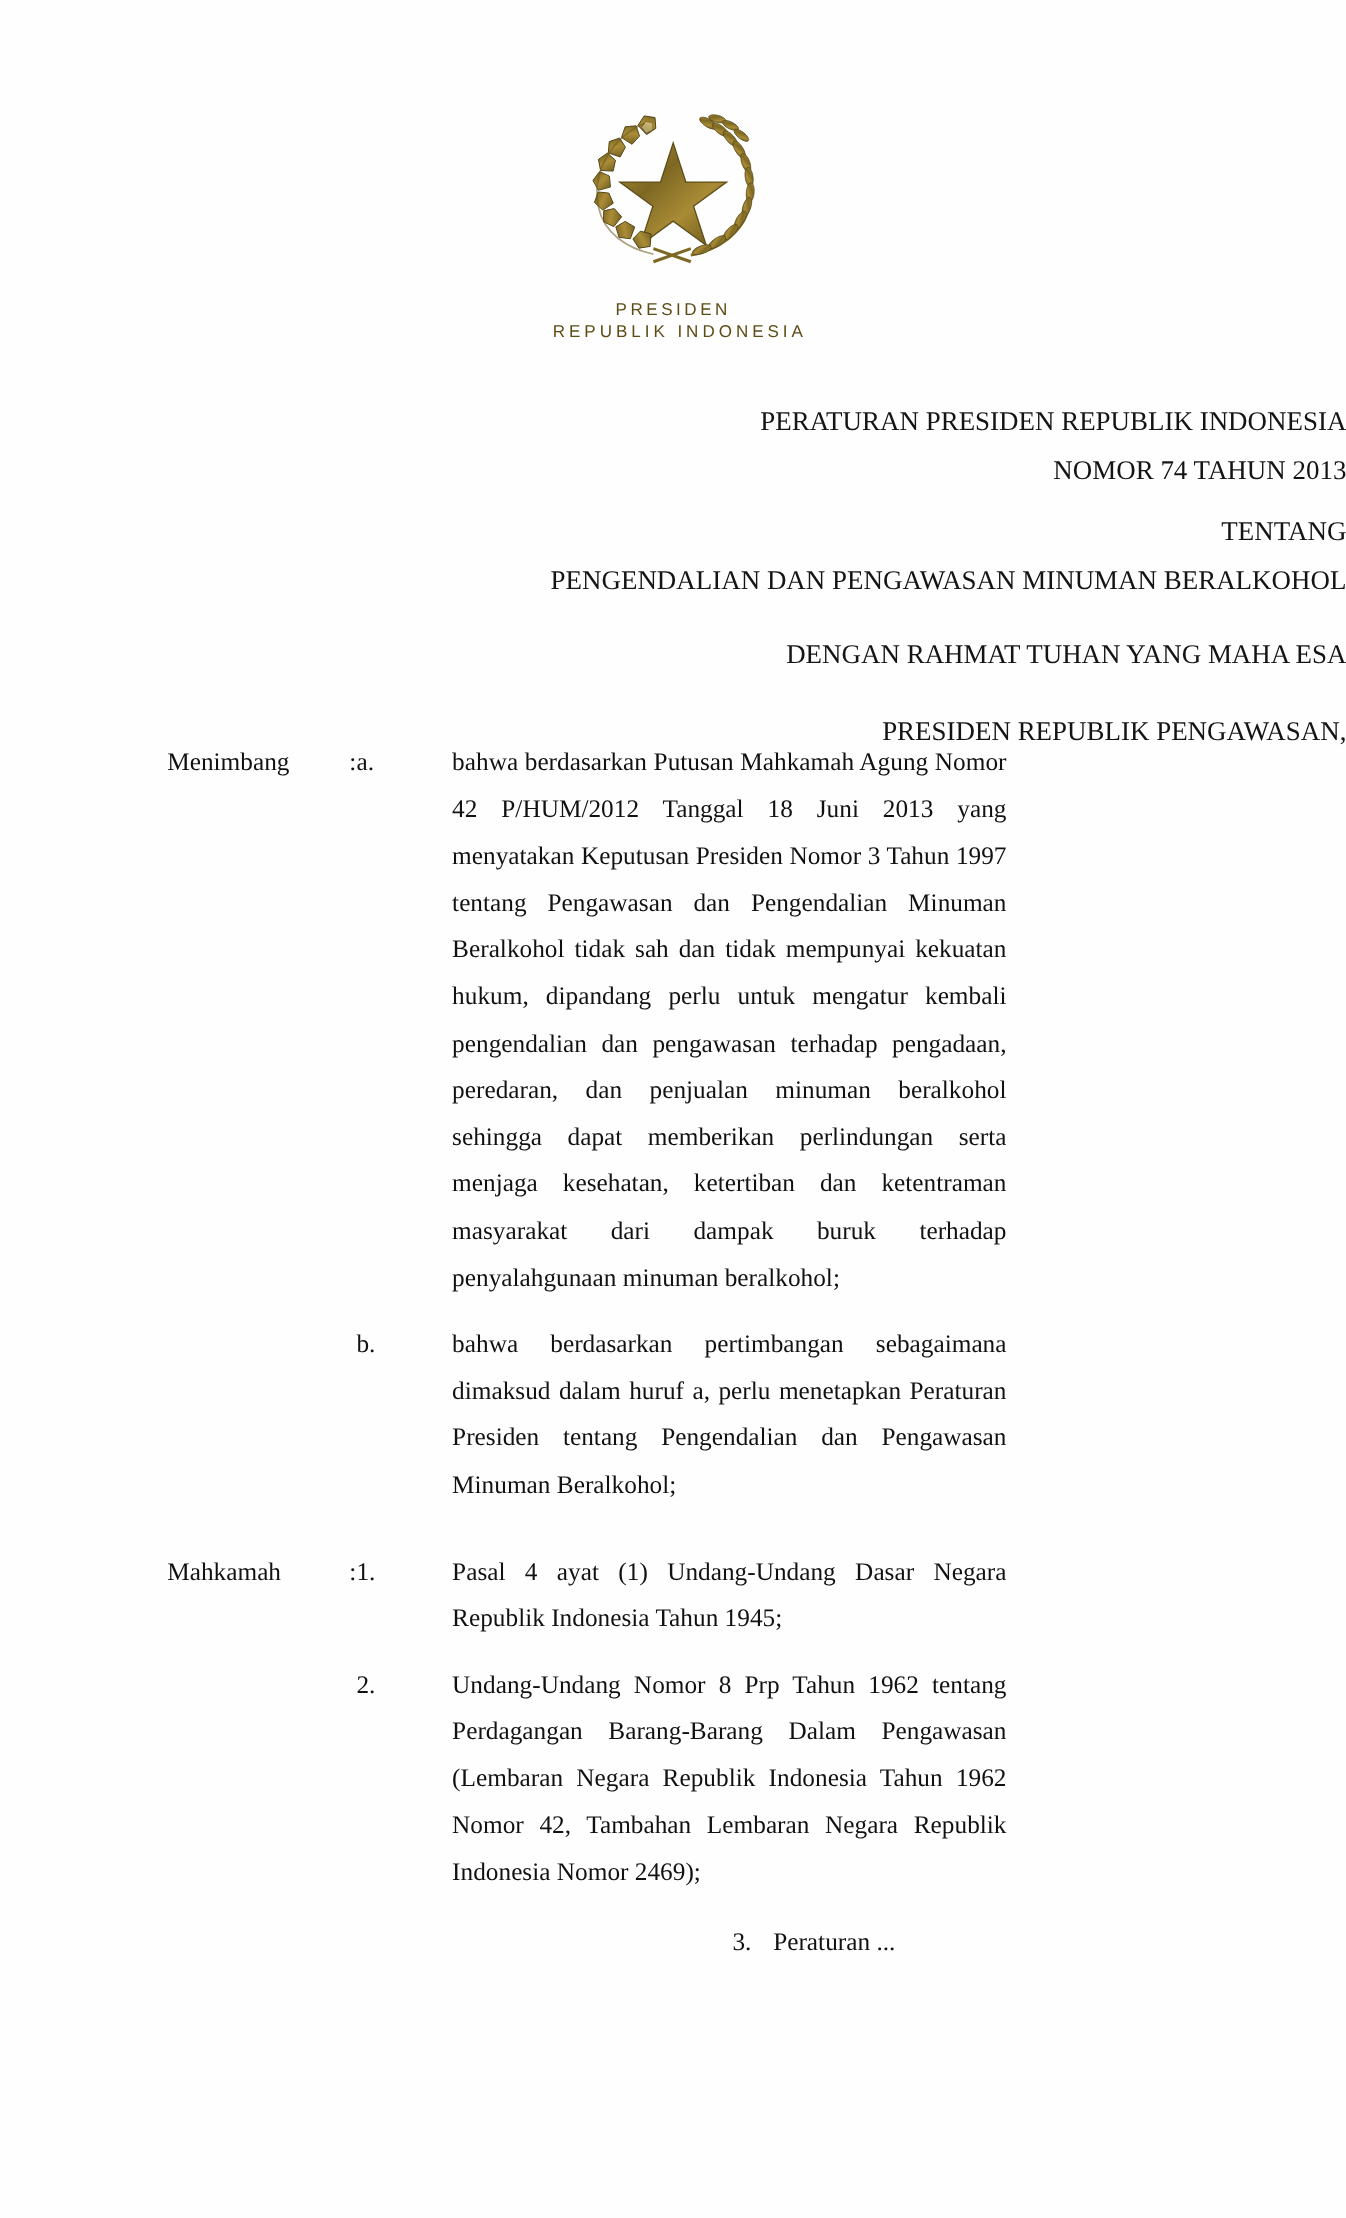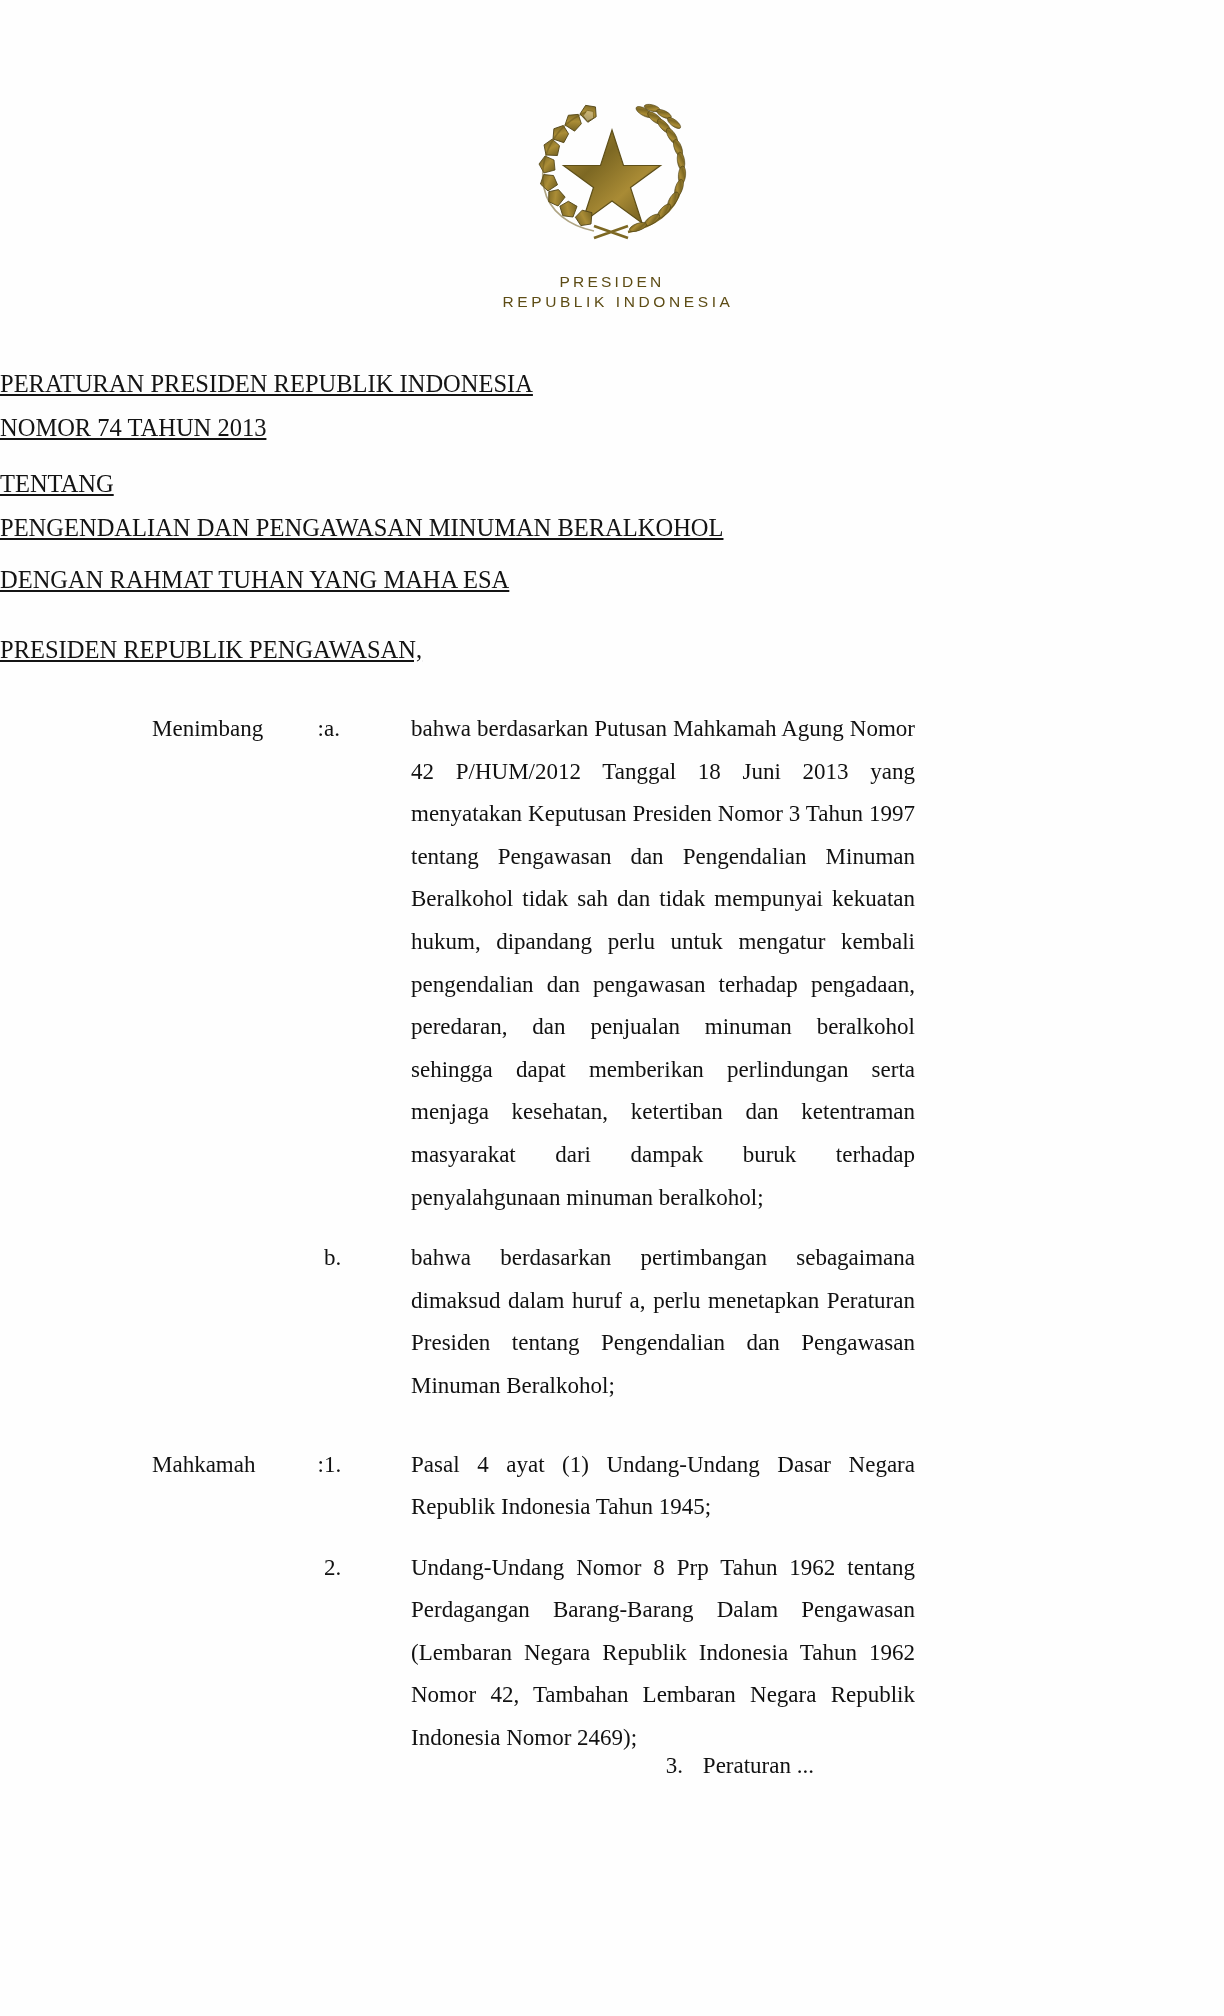--- a/index.html
+++ b/index.html
@@ -52,34 +52,33 @@
     color: #5d4c15;
   }
   .emblem-caption .l2 { letter-spacing: 3.6px; padding-left: 12px; }
 
   
   .titles {
     position: absolute;
     top: 362px;
     left: 0;
     width: 1224px;
-    text-align: left;
+    text-align: right;
     font-size: 24.5px;
     line-height: 44px;
     color: #141414;
-    text-decoration: underline;
   }
   .titles .t-gap-1 { margin-top: 12px; }
-  .titles .t-gap-2 { margin-top: 8px; }
+  .titles .t-gap-2 { margin-top: 24px; }
   .titles .t-gap-3 { margin-top: 26px; }
 
   
   .body {
     position: absolute;
-    top: 708px;
+    top: 672px;
     left: 0;
     width: 1208px;
   }
 
   .row {
     position: relative;
     display: flex;
     align-items: flex-start;
   }
 

